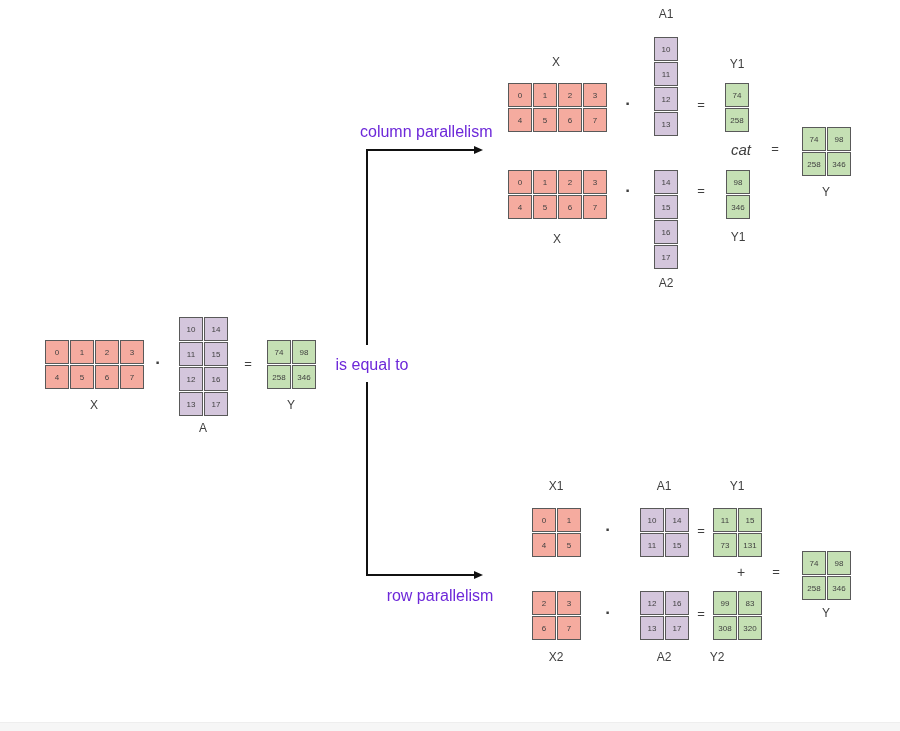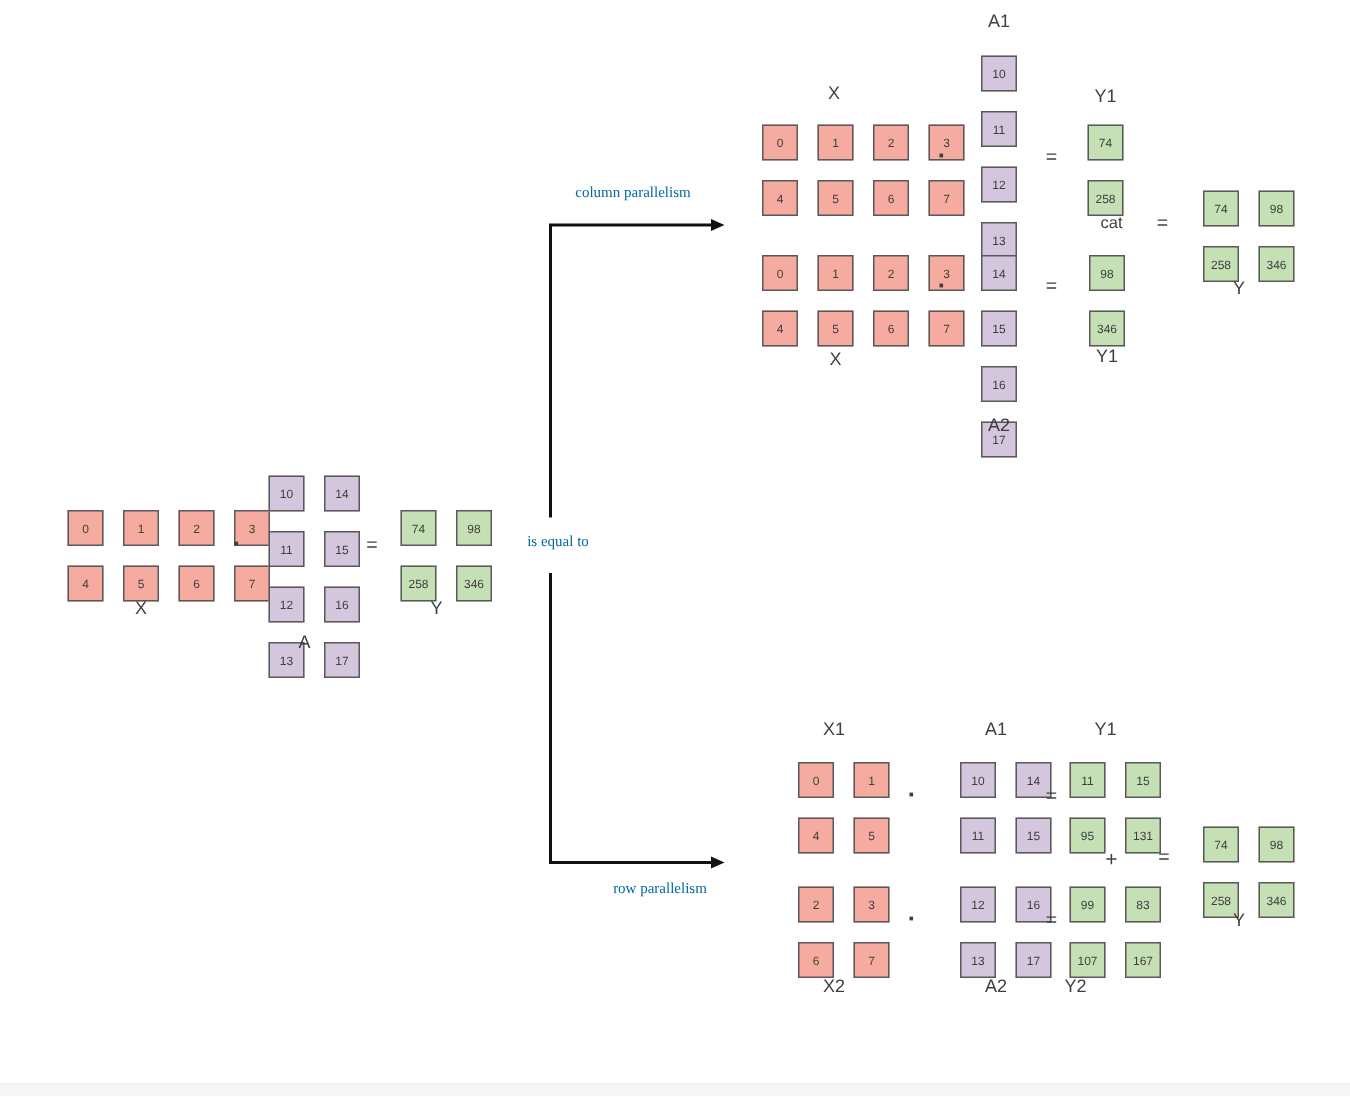--- a/index.html
+++ b/index.html
@@ -1,42 +1,42 @@
 <!DOCTYPE html>
 <html style="--pink: #f5ab9f; --purple: #d4c6dc; --green: #c5e0b4; --border: #595959; --text: #3f3f3f; --line: #111111;"><head>
 <meta charset="utf-8">
 <style>
   html,body{margin:0;padding:0;background:#ffffff;}
   .canvas{
     position:relative;width:900px;height:731px;background:#ffffff;overflow:hidden;
     font-family:"Liberation Sans",sans-serif;color:var(--text,#3f3f3f);
   }
   .matrix{
-    position:absolute;display:grid;gap:13px;
+    position:absolute;display:grid;gap:1px;
   }
   .cell{
     width:24px;height:24px;box-sizing:border-box;
     border:1px solid var(--border,#595959);
     display:flex;align-items:center;justify-content:center;
     font-size:8px;font-weight:400;color:var(--text,#3f3f3f);
   }
   .pink .cell{background:var(--pink,#f5ab9f);}
   .purple .cell{background:var(--purple,#d4c6dc);}
   .green .cell{background:var(--green,#c5e0b4);}
   .mlabel{
     position:absolute;width:40px;text-align:center;font-size:12px;color:var(--text,#3f3f3f);
   }
   .sym{
     position:absolute;transform:translate(-50%,-50%);font-size:13px;color:var(--text,#3f3f3f);
   }
   .sym.dot{font-size:17px;font-weight:700;}
   .sym.plus{font-size:14px;}
-  .sym.cat{font-size:11px;}
+  .sym.cat{font-size:15px;font-style:italic;}
   .ctext{
-    position:absolute;text-align:center;font-size:10px;color:#0369a1;white-space:nowrap;font-family:Liberation Serif, serif;
+    position:absolute;text-align:center;font-size:16px;color:#6d28d9;white-space:nowrap;
   }
   .line{position:absolute;background:var(--line,#111111);}
   .arrowhead{
     position:absolute;width:0;height:0;
     border-left:9px solid var(--line,#111111);
     border-top:4.5px solid transparent;
     border-bottom:4.5px solid transparent;
   }
   .bottom-strip{
     position:absolute;left:0;top:722px;width:900px;height:9px;
@@ -170,21 +170,21 @@
   <div class="matrix purple" style="left: 640px; top: 508px; grid-template-columns: repeat(2, 24px);">
       <div class="cell">10</div>
       <div class="cell">14</div>
       <div class="cell">11</div>
       <div class="cell">15</div>
     </div>
   <div class="sym" style="left:701px;top:530px">=</div>
   <div class="matrix green" style="left: 713px; top: 508px; grid-template-columns: repeat(2, 24px);">
       <div class="cell">11</div>
       <div class="cell">15</div>
-      <div class="cell">95</div>
+      <div class="cell">73</div>
       <div class="cell">131</div>
     </div>
 
   <div class="sym plus" style="left:741px;top:572px">+</div>
   <div class="sym" style="left:776px;top:571px">=</div>
   <div class="matrix green" style="left: 802px; top: 551px; grid-template-columns: repeat(2, 24px);">
       <div class="cell">74</div>
       <div class="cell">98</div>
       <div class="cell">258</div>
       <div class="cell">346</div>
@@ -201,22 +201,22 @@
   <div class="matrix purple" style="left: 640px; top: 591px; grid-template-columns: repeat(2, 24px);">
       <div class="cell">12</div>
       <div class="cell">16</div>
       <div class="cell">13</div>
       <div class="cell">17</div>
     </div>
   <div class="sym" style="left:701px;top:613px">=</div>
   <div class="matrix green" style="left: 713px; top: 591px; grid-template-columns: repeat(2, 24px);">
       <div class="cell">99</div>
       <div class="cell">83</div>
-      <div class="cell">107</div>
-      <div class="cell">167</div>
+      <div class="cell">308</div>
+      <div class="cell">320</div>
     </div>
 
   <div class="mlabel" style="left:536px;top:650px">X2</div>
   <div class="mlabel" style="left:644px;top:650px">A2</div>
   <div class="mlabel" style="left:697px;top:650px">Y2</div>
 
   <div class="bottom-strip"></div>
 </div>
 
 </body></html>

